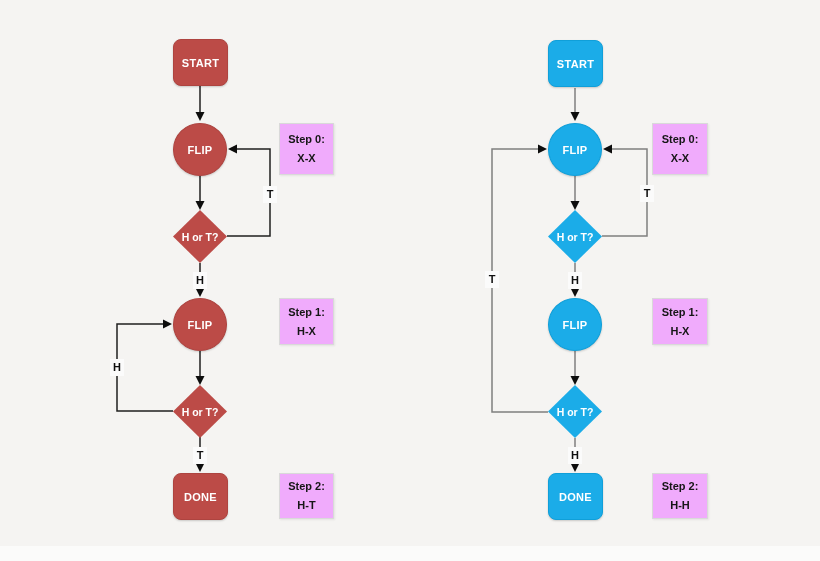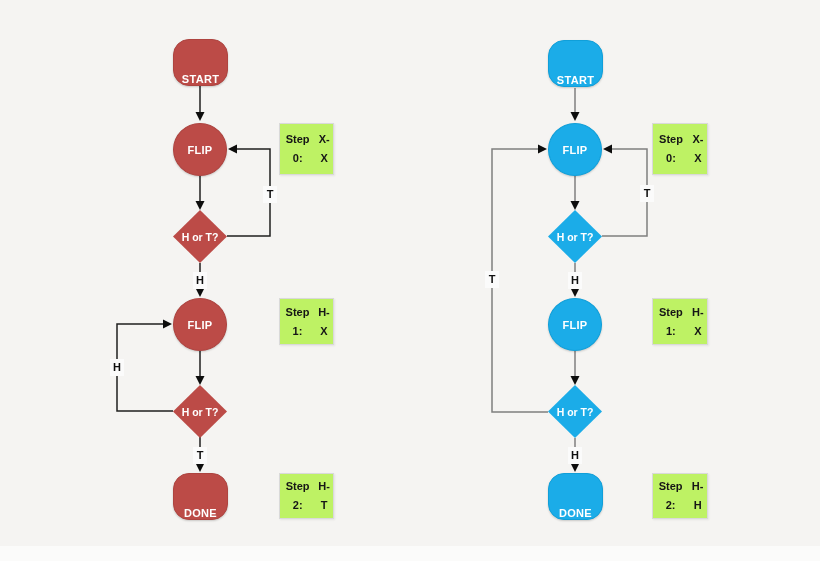--- a/index.html
+++ b/index.html
@@ -8,30 +8,30 @@
     background:var(--background,#f5f4f2);
     font-family:"Liberation Sans", sans-serif;
   }
   .bottom-strip{position:absolute;left:0;top:546px;width:820px;height:15px;background:#fbfbfa;}
   .wires{position:absolute;left:0;top:0;}
   .node{
     position:absolute;display:flex;align-items:center;justify-content:center;
     color:#ffffff;font-weight:bold;font-size:11px;letter-spacing:.3px;
     text-align:center;box-sizing:border-box;
   }
-  .rounded{border-radius:16px;box-shadow:0 1px 2px rgba(0,0,0,.18);align-items:flex-end;}
+  .rounded{border-radius:8px;box-shadow:0 1px 2px rgba(0,0,0,.18);}
   .circle{border-radius:50%;box-shadow:0 1px 2px rgba(0,0,0,.18);align-items:center;}
   .diamond{clip-path:polygon(50% 0,100% 50%,50% 100%,0 50%);font-size:10.5px;letter-spacing:0;}
   .red{background:var(--red-accent,#bc4b47);border:1px solid var(--red-border,#ae4440);}
   .red.diamond{border:none;}
   .blue{background:var(--blue-accent,#1bace8);border:1px solid var(--blue-border,#109fd9);}
   .blue.diamond{border:none;}
   .step-box{
-    position:absolute;display:flex;align-items:center;justify-content:center;
-    background:#bef264;border:1px solid #d9d9d9;box-shadow:1px 1px 2px rgba(0,0,0,.07);
+    position:absolute;display:flex;flex-direction:column;align-items:center;justify-content:center;
+    background:#f0abfc;border:1px solid #d9d9d9;box-shadow:1px 1px 2px rgba(0,0,0,.07);
     color:#161616;font-weight:bold;font-size:11px;line-height:19px;text-align:center;
     box-sizing:border-box;
   }
   .edge-label{
     position:absolute;width:14px;height:17px;line-height:17px;text-align:center;
     background:#fbfbfb;color:#101010;font-weight:bold;font-size:11px;
   }
 </style>
 </head>
 <body>

